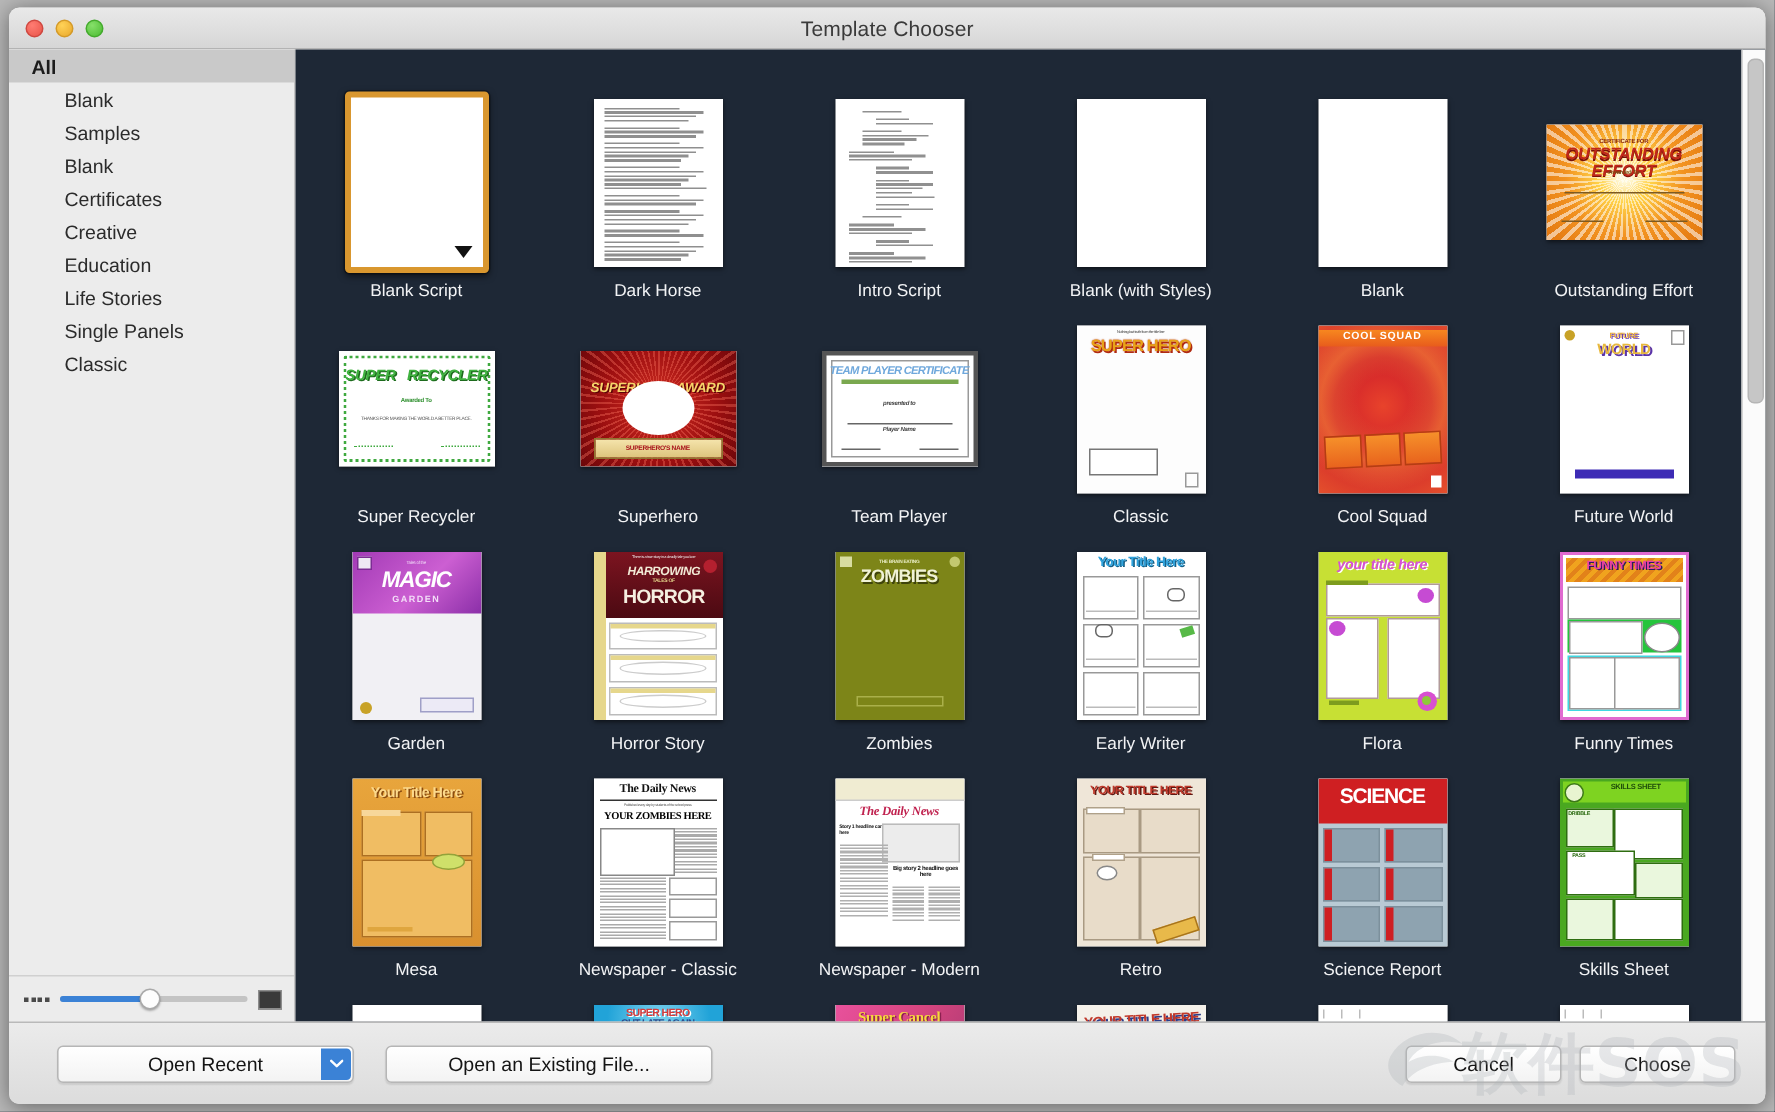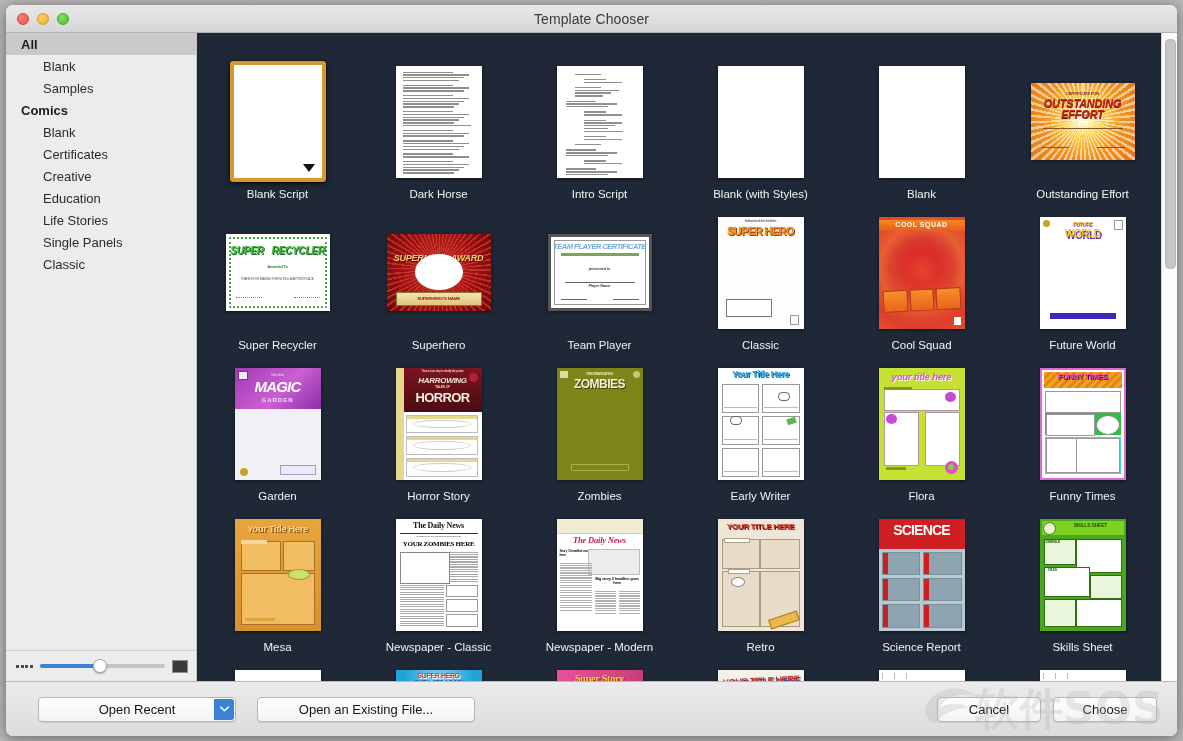--- a/index.html
+++ b/index.html
@@ -289,23 +289,20 @@
     <div class="sidebar">
       <div class="sidebar-list" id="sidebar-list">
           <div class="side-item group selected">
             <span>All</span>
           </div>
           <div class="side-item child">
             <span>Blank</span>
           </div>
           <div class="side-item child">
             <span>Samples</span>
-          </div>
-          <div class="side-item group">
-            <span>Comics</span>
           </div>
           <div class="side-item child">
             <span>Blank</span>
           </div>
           <div class="side-item child">
             <span>Certificates</span>
           </div>
           <div class="side-item child">
             <span>Creative</span>
           </div>
@@ -930,21 +927,21 @@
                 </div>
               </div>
             </div>
             <div class="cap"></div>
           </div>
           <div class="cell">
             <div class="thumb-wrap">
               <div class="thumb portrait">
                 <div style="position:absolute;inset:0;background:#fff;">
                   <div style="position:absolute;left:0;right:0;top:0;height:24px;background:linear-gradient(120deg,#e8519c,#d6457f 60%,#b73d76);"></div>
-                  <div class="tinytxt" style="top:4px;font-size:10px;color:#f5d93c;text-shadow:1px 1px 0 #8c2050;font-family:'Liberation Serif',serif;">Super Story</div>
+                  <div class="tinytxt" style="top:4px;font-size:10px;color:#f5d93c;text-shadow:1px 1px 0 #8c2050;font-family:'Liberation Serif',serif;">Super Cancel</div>
                 </div>
               </div>
             </div>
             <div class="cap"></div>
           </div>
           <div class="cell">
             <div class="thumb-wrap">
               <div class="thumb portrait">
                 <div style="position:absolute;inset:0;background:#f4f1ea;">
                   <div class="tinytxt" style="top:6px;font-size:9.5px;color:#c0392b;text-shadow:1.5px 1.5px 0 #2b3c8a;letter-spacing:-0.6px;transform:rotate(-3deg);">YOUR TITLE HERE</div>

